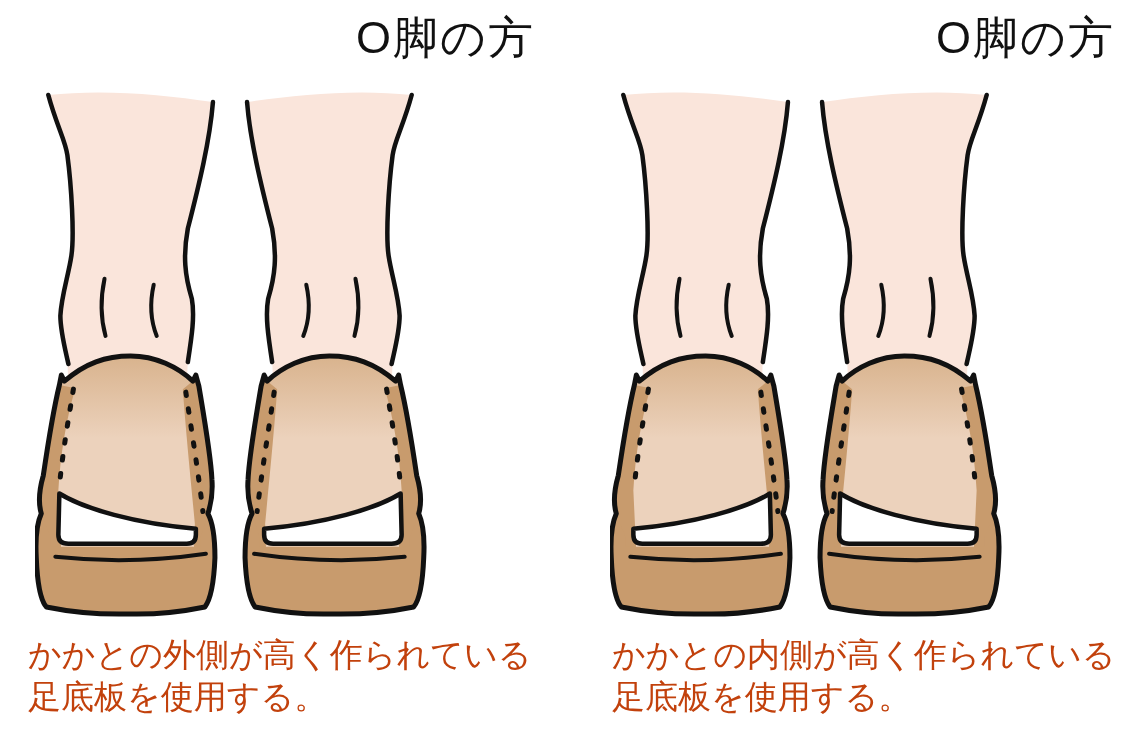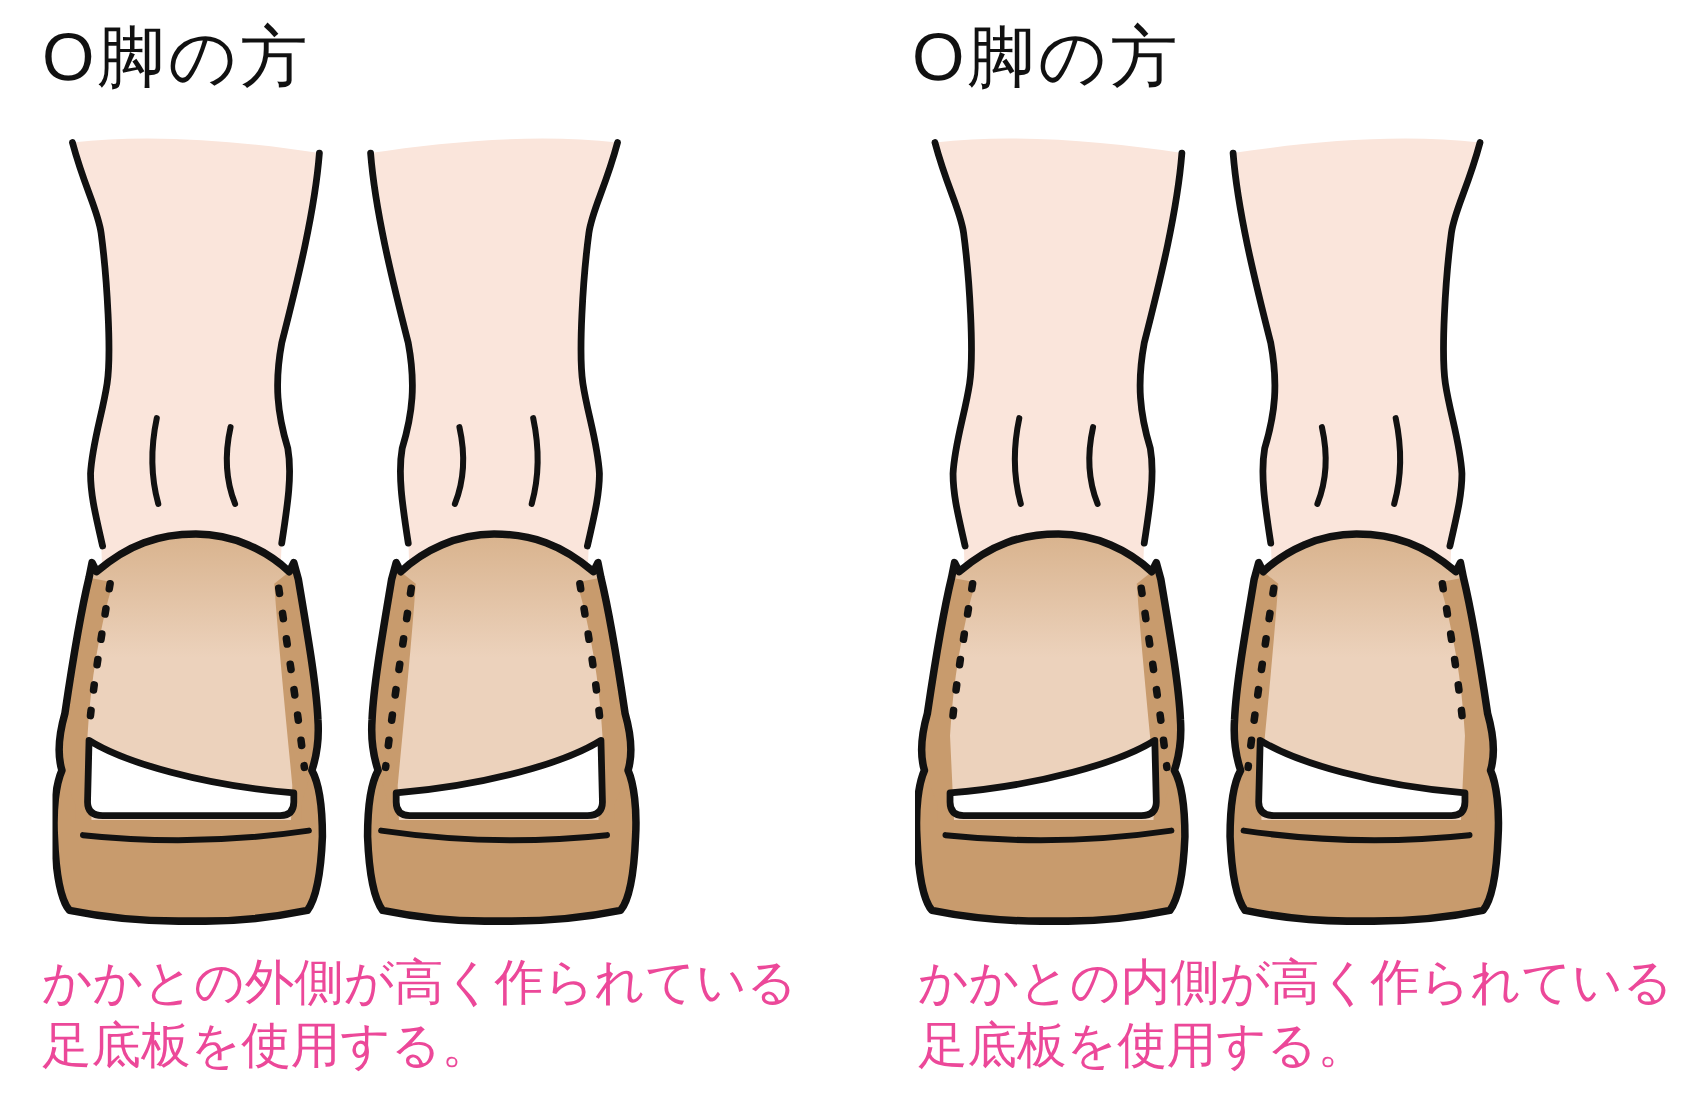--- a/index.html
+++ b/index.html
@@ -4,30 +4,30 @@
 <style>
   html,body{margin:0;padding:0;background:#ffffff;}
   .stage{
     position:relative;width:1124px;height:738px;background:#ffffff;overflow:hidden;
     font-family:"Liberation Sans","DejaVu Sans",sans-serif;color:#111;
   }
   .panel{position:absolute;top:12px;width:507px;height:714px;}
   #panel-o{left:28px;}
   #panel-x{left:608px;}
   .panel-title{
-    position:absolute;top:0;left:0;right:0;text-align:left;
+    position:absolute;top:0;left:0;right:0;text-align:right;
     font-size:45px;line-height:52px;letter-spacing:2px;color:#111;font-weight:400;
     white-space:nowrap;
   }
   .art{position:absolute;top:73px;width:392px;height:537px;}
   #panel-o .art{left:7px;}
   #panel-x .art{left:2px;}
   .caption{
     position:absolute;top:622px;left:0;width:520px;
-    font-size:33px;line-height:42px;color:#ec4899;font-weight:400;
+    font-size:33px;line-height:42px;color:#c2410c;font-weight:400;
     white-space:nowrap;
   }
   #panel-x .caption{left:4px;}
   .defs-holder{position:absolute;width:0;height:0;overflow:hidden;}
 </style>
 </head>
 <body>
 
 <div class="stage">
 

